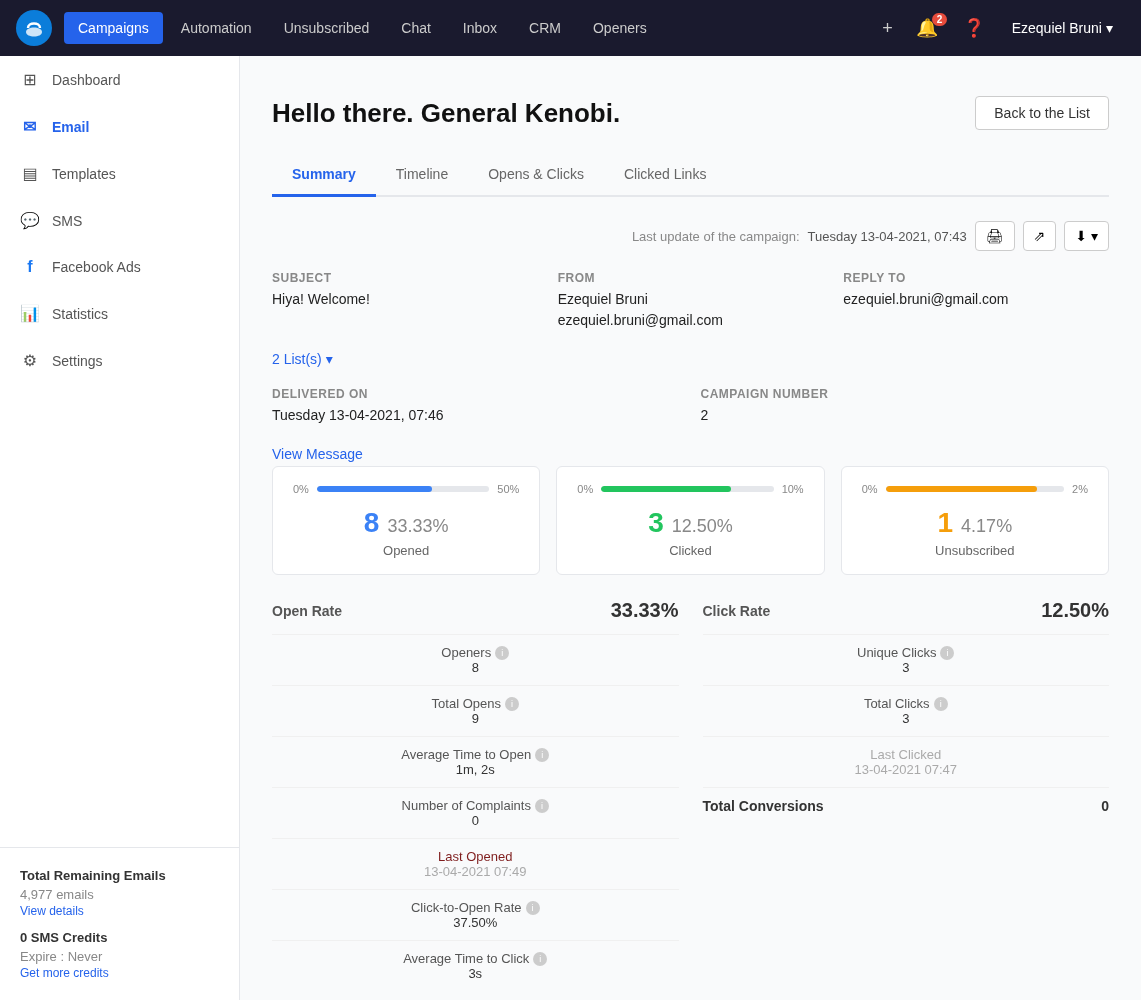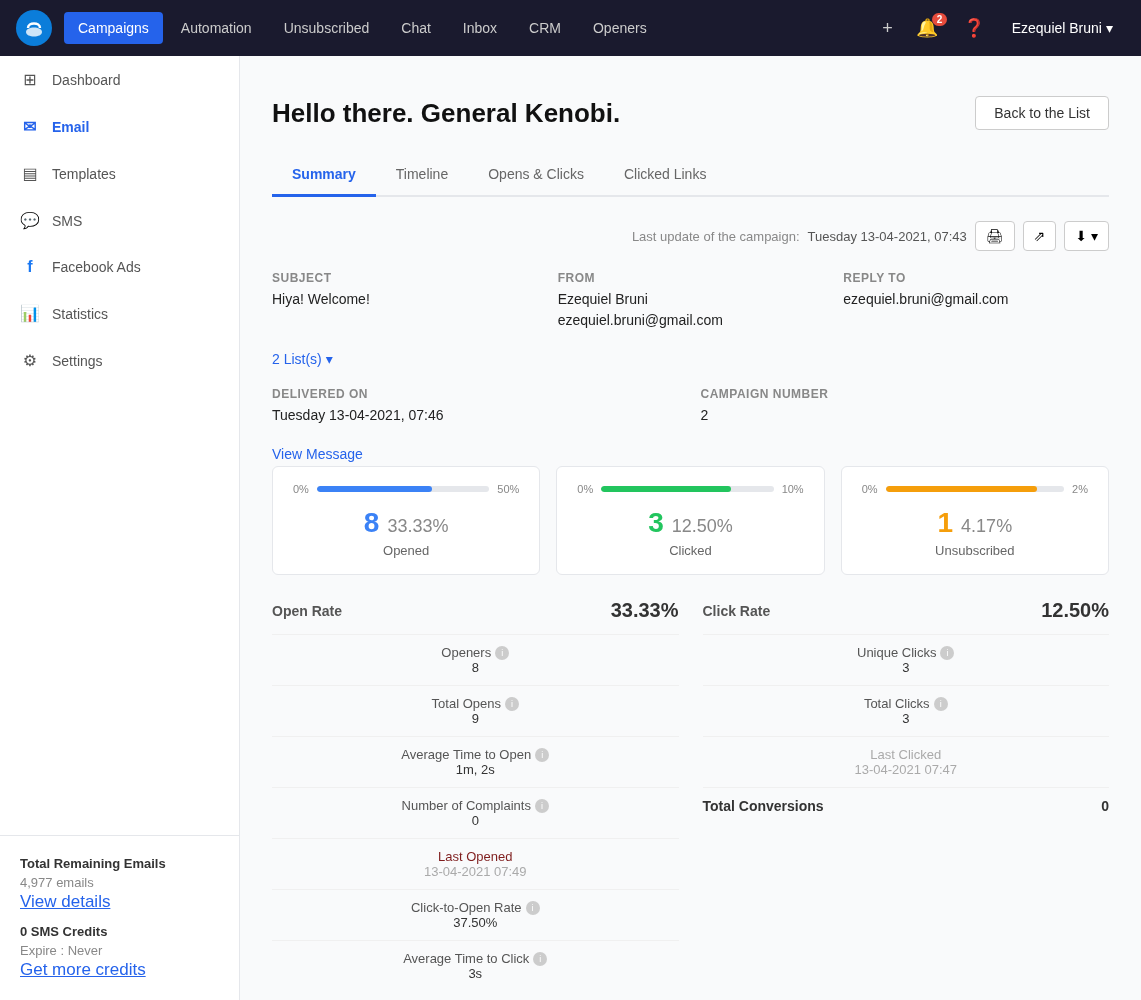--- a/index.html
+++ b/index.html
@@ -37,21 +37,21 @@
       display: flex; align-items: center; gap: 12px; padding: 14px 20px;
       cursor: pointer; color: #555; font-size: 14px;
     }
     .sidebar-item.active { color: #2563eb; font-weight: 600; }
     .sidebar-item .icon { font-size: 16px; width: 20px; text-align: center; }
     .sidebar-bottom {
       margin-top: auto; padding: 20px; border-top: 1px solid #e5e7eb; font-size: 13px;
     }
     .sidebar-bottom .label { font-weight: 600; margin-bottom: 4px; }
     .sidebar-bottom .sub { color: #888; margin-bottom: 2px; }
-    .sidebar-bottom .link { color: #2563eb; cursor: pointer; text-decoration: underline; font-size: 17px; }
+    .sidebar-bottom .link { color: #2563eb; cursor: pointer; font-size: 12px; }
     .credits-section { margin-top: 12px; }
 
     
     .main {
       margin-left: 240px; margin-top: 56px; padding: 40px 32px;
       min-height: calc(100vh - 56px); background: #f9fafb;
     }
     .page-header {
       display: flex; align-items: center; justify-content: space-between; margin-bottom: 24px;
     }

